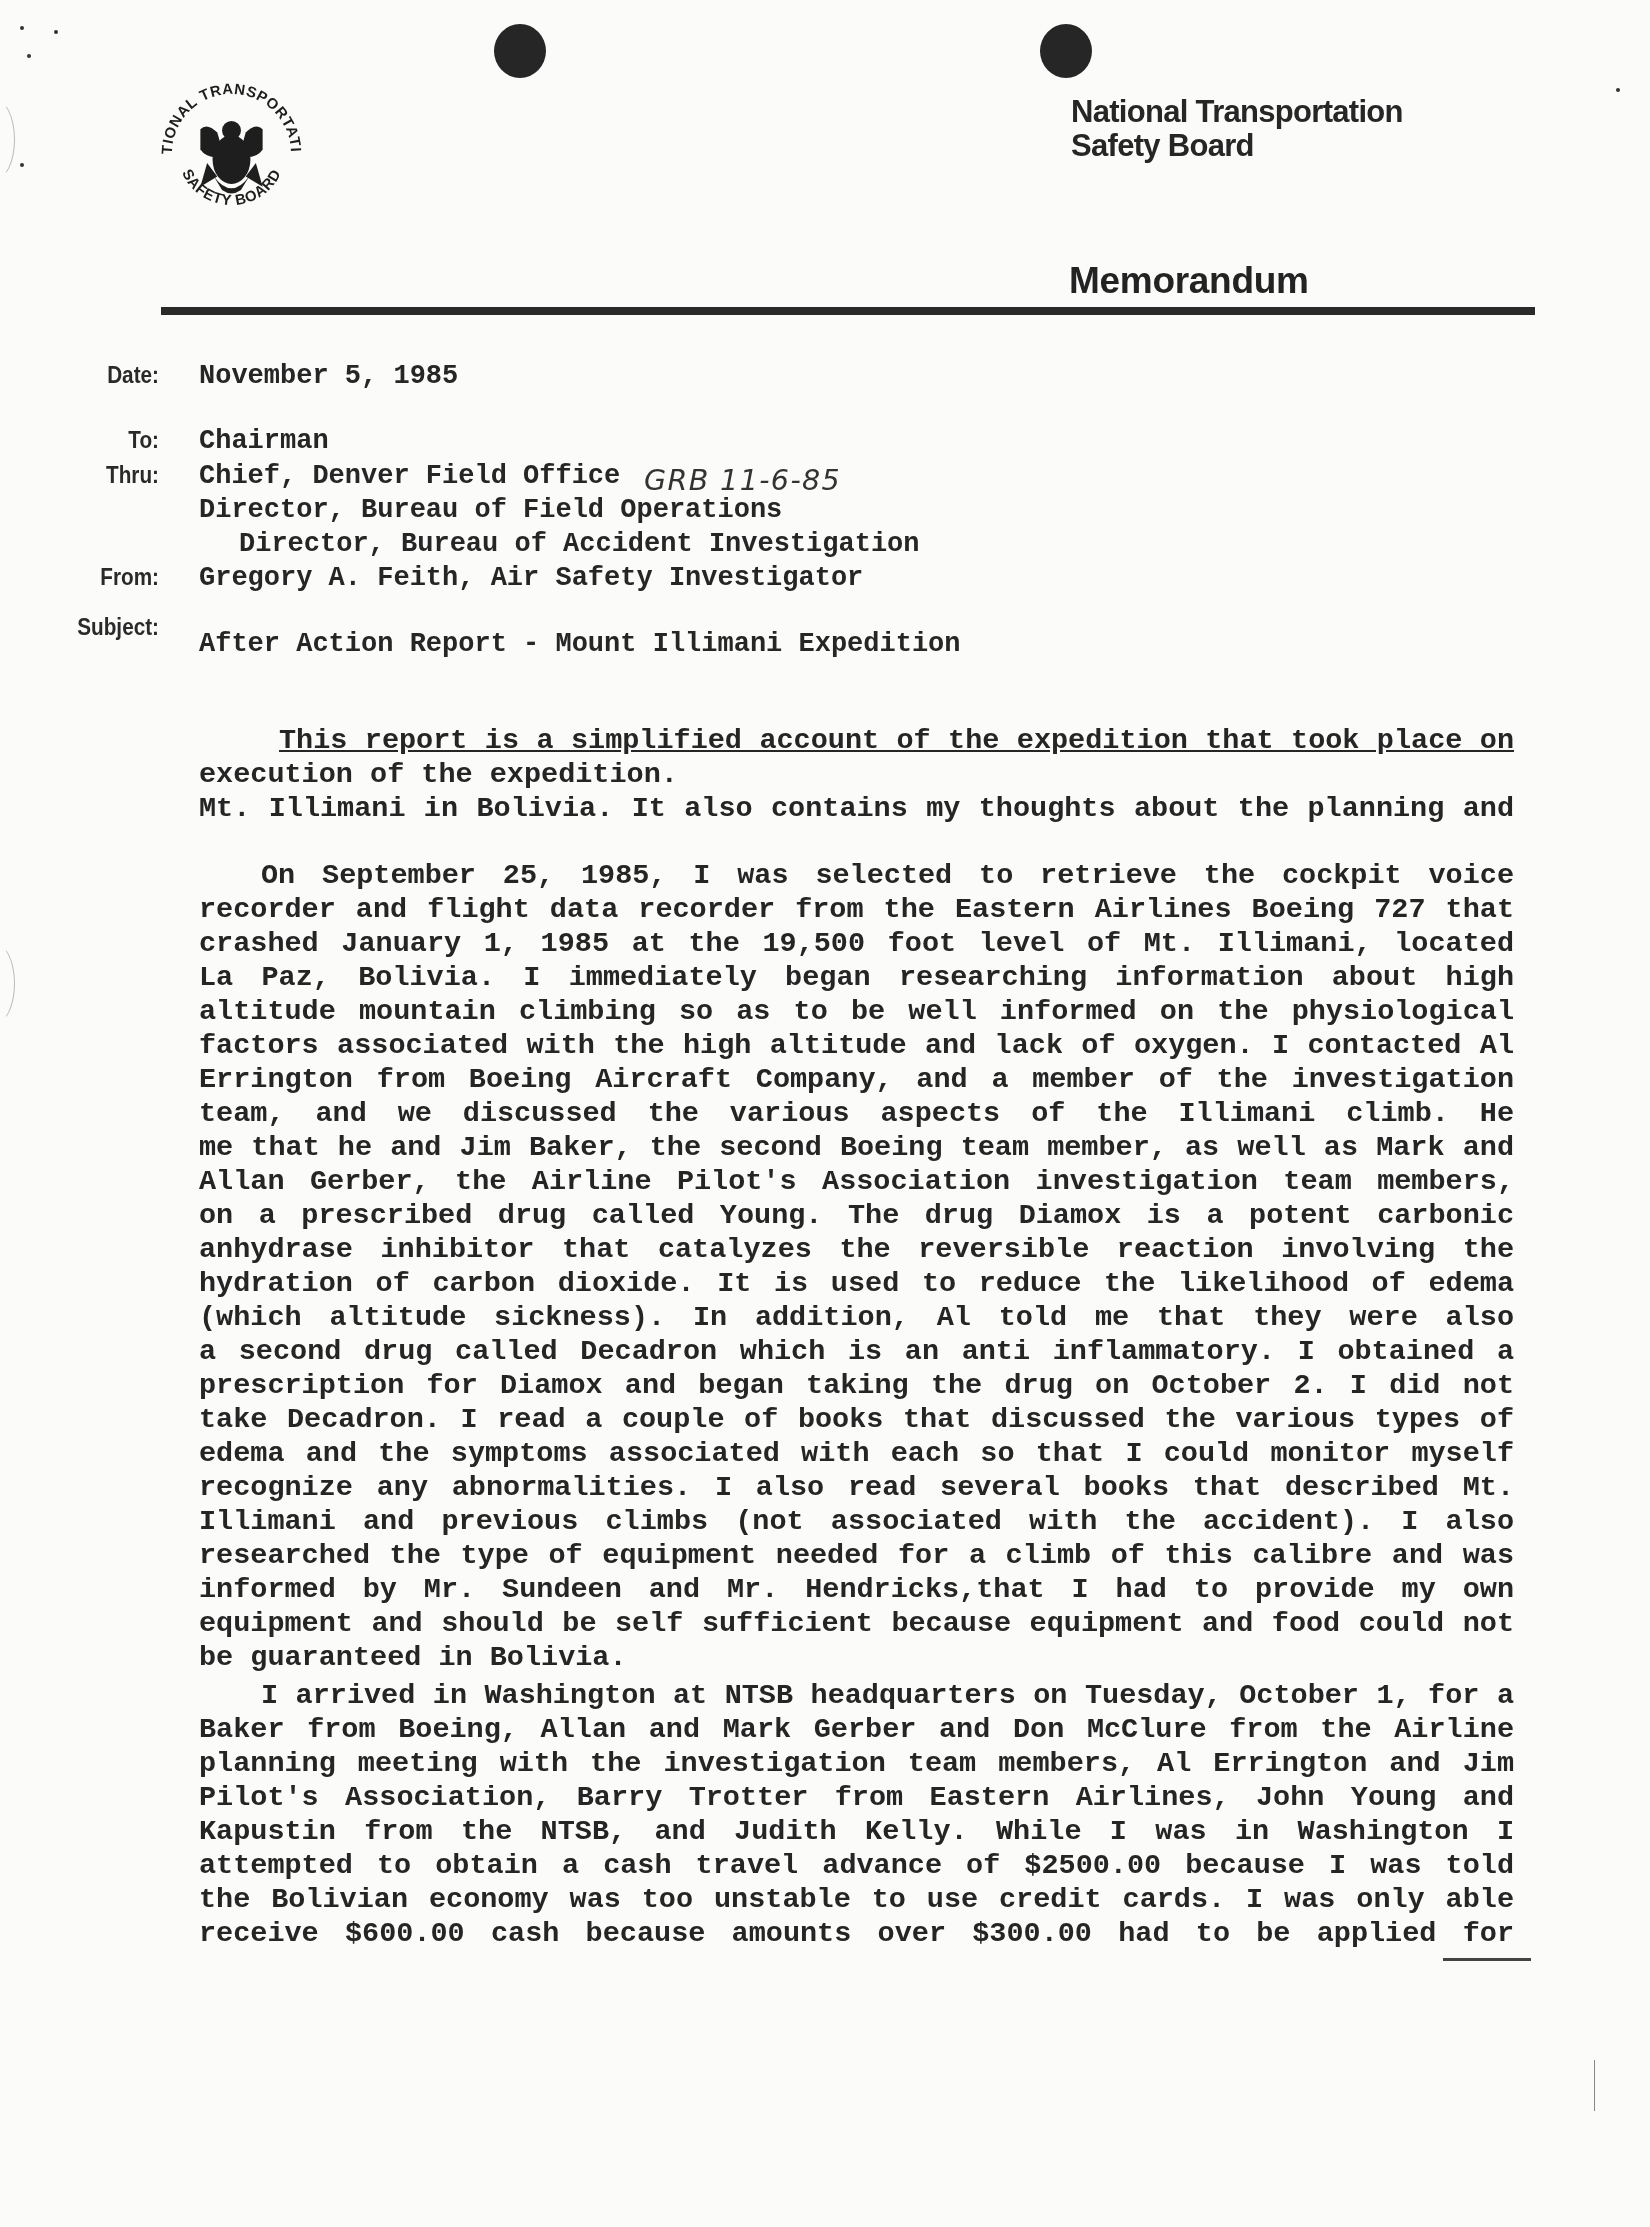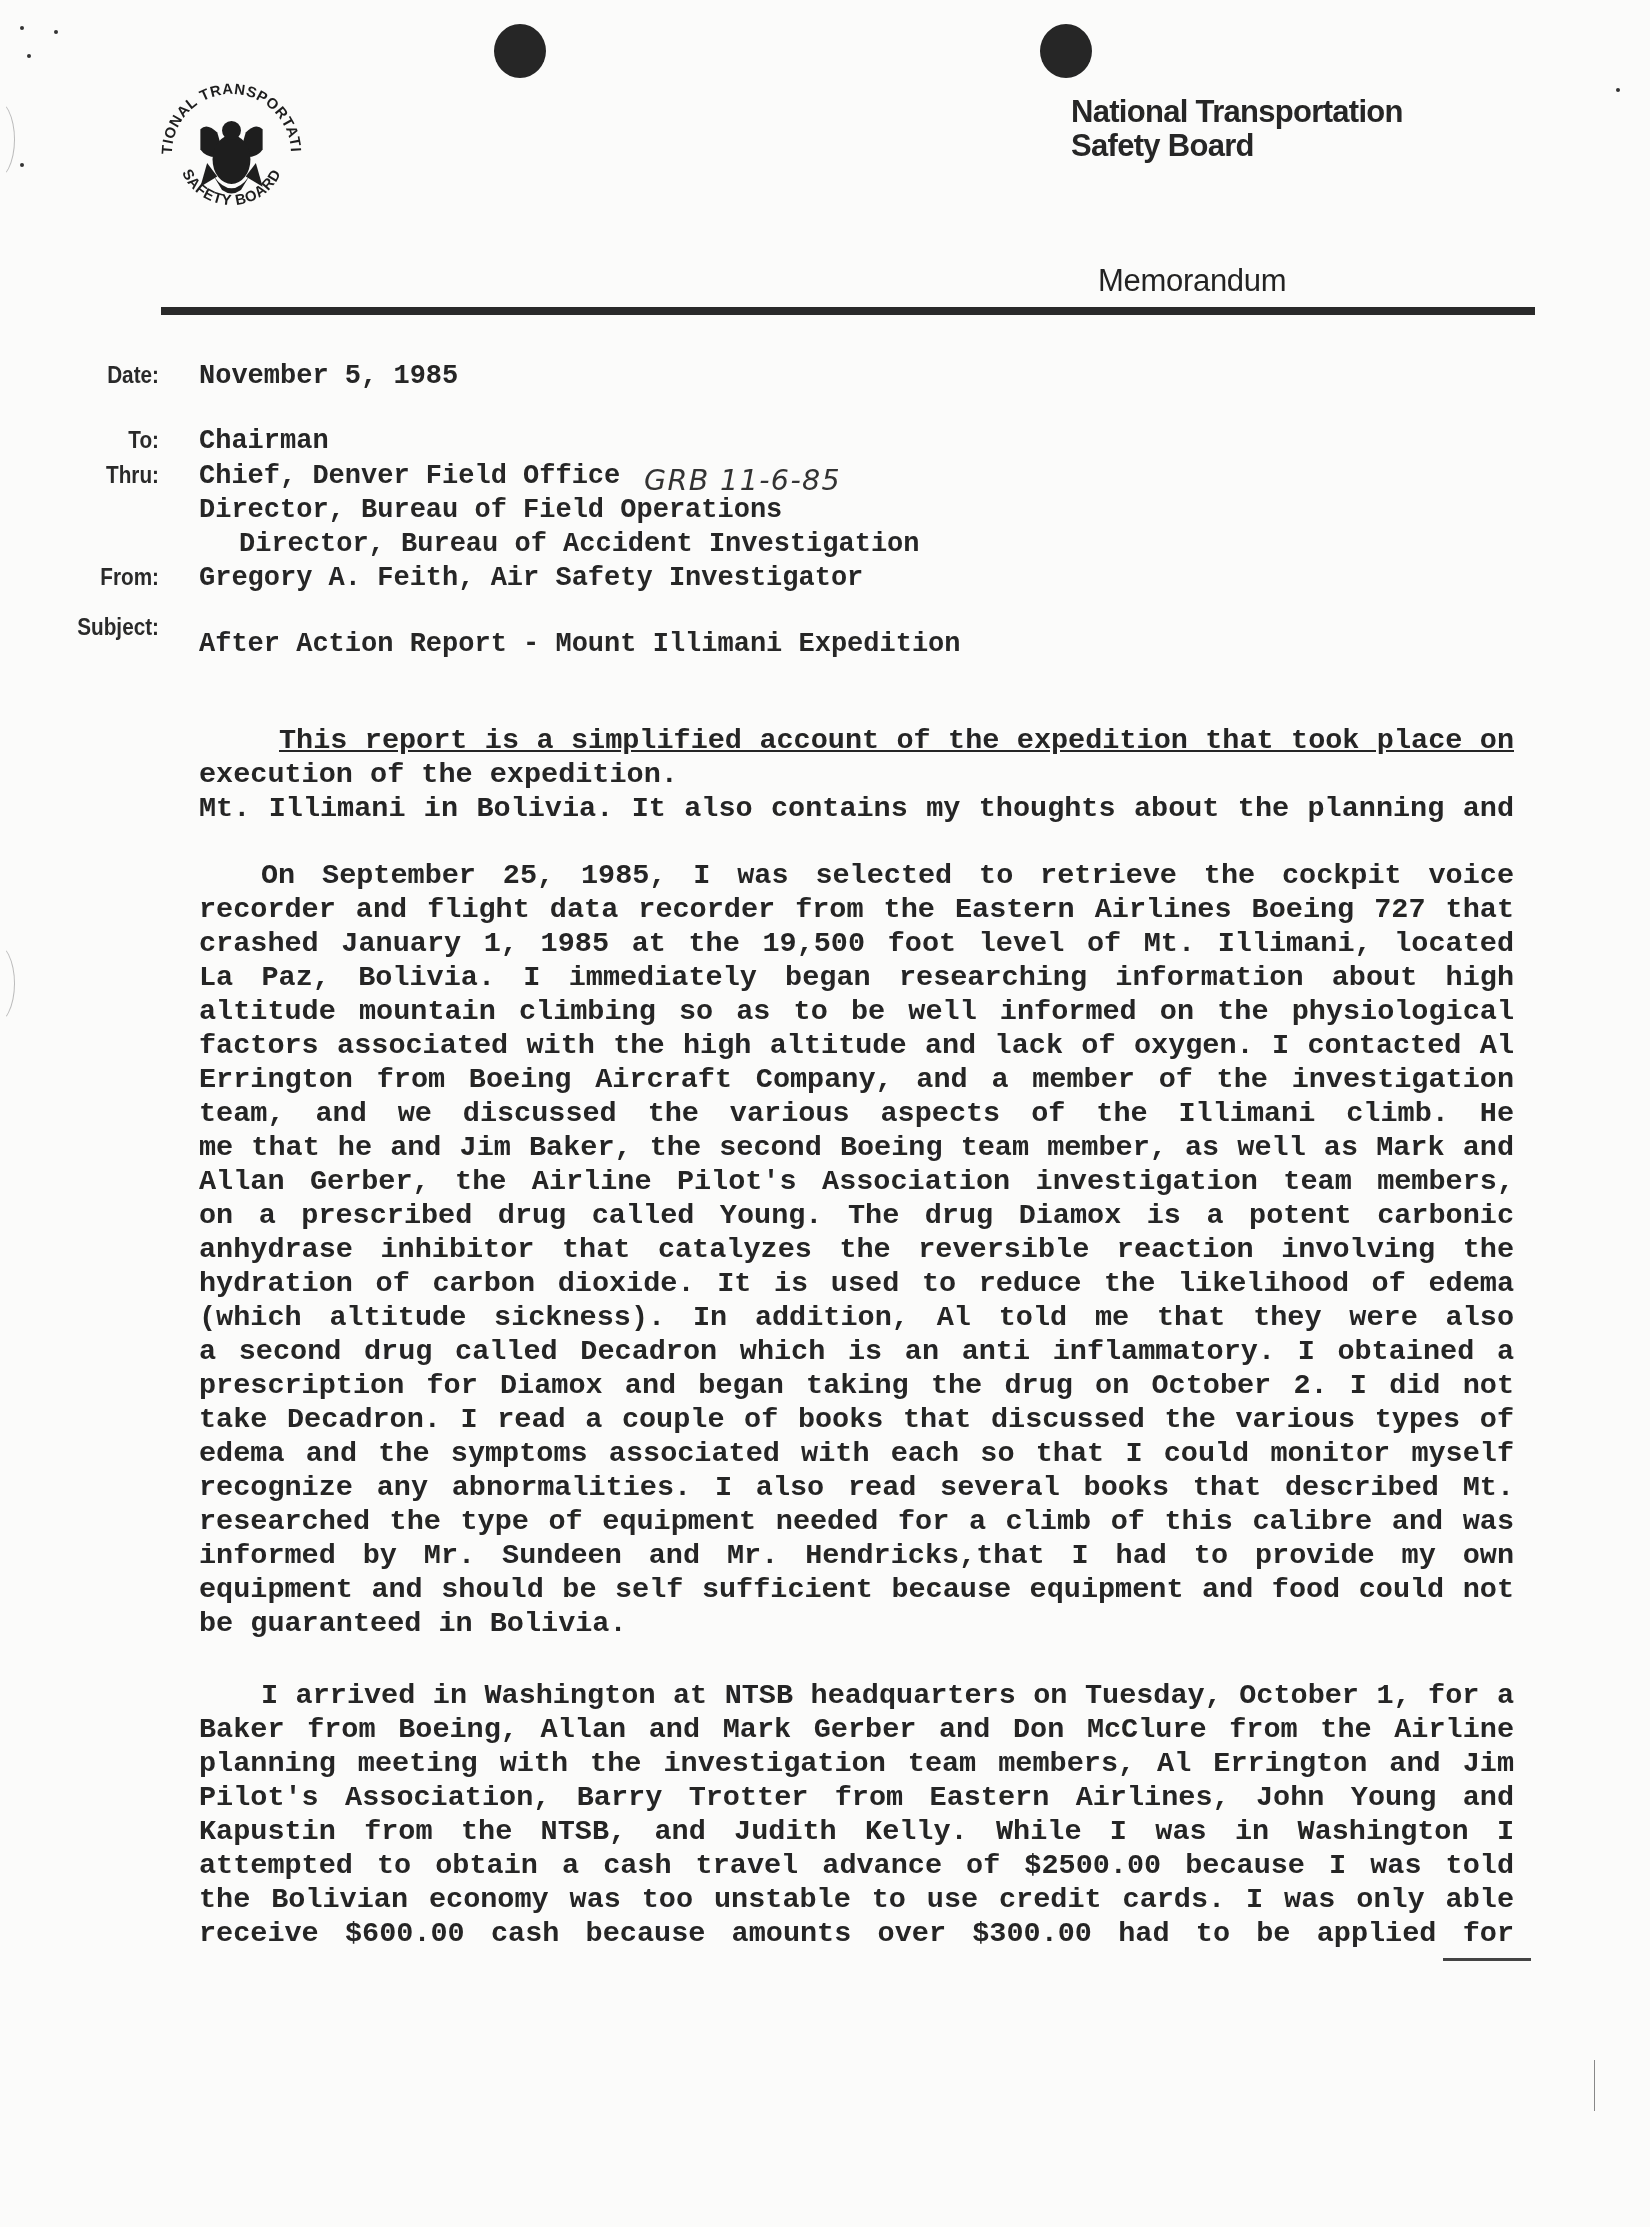--- a/index.html
+++ b/index.html
@@ -7,22 +7,22 @@
     width: 1651px; height: 2227px; position: relative; overflow: hidden;
     background: #fbfbfa;
     font-family: "Liberation Mono", "DejaVu Sans Mono", monospace;
     color: #1e1e1e;
   }
   .abs { position: absolute; }
   .punch { width: 52px; height: 54px; border-radius: 50%; background: #262626; }
   .seal { left: 153px; top: 75px; width: 157px; height: 157px; }
   .agency { left: 1071px; top: 95px; font-family: "Liberation Sans", sans-serif; font-weight: bold;
             font-size: 31px; line-height: 34px; letter-spacing: -0.7px; color: #262626; }
-  .memo-title { left: 1069px; top: 254px; font-family: "Liberation Sans", sans-serif; font-weight: normal;
-                font-size: 31px; line-height: 54px; color: #232323; letter-spacing: -0.3px; margin-left: 29px; }
+  .memo-title { left: 1069px; top: 254px; font-family: "Liberation Sans", sans-serif; font-weight: bold;
+                font-size: 37px; line-height: 54px; color: #232323; letter-spacing: -0.3px; }
   .rule { left: 161px; top: 307px; width: 1374px; height: 7.5px; background: #2a2a2a; }
   .hdr-label { width: 122px; left: 37px; text-align: right; font-family: "Liberation Sans", sans-serif;
                font-size: 24.4px; color: #2a2a2a; font-weight: bold; transform: scaleX(0.85); transform-origin: right center; }
   .hdr-value { left: 199px; font-size: 27px; font-weight: bold; white-space: pre; color: #262626; }
   .handwriting { left: 644px; top: 464px; font-family: "DejaVu Sans", sans-serif; font-style: italic;
                  font-size: 28.5px; color: #333; letter-spacing: 1.4px; }
   .body { left: 199px; width: 1315px; font-size: 28.5px; font-weight: bold; line-height: 34px; color: #252525; }
   .line { display: block; text-align: justify; text-align-last: justify; white-space: normal; height: 34px; overflow: hidden; }
   .line.last { text-align-last: left; }
   .line.indent { padding-left: 80px; text-decoration: underline; }
@@ -111,20 +111,21 @@
   <span class="line">Allan Gerber, the Airline Pilot's Association investigation team members, were</span>
   <span class="line">on a prescribed drug called Young. The drug Diamox is a potent carbonic</span>
   <span class="line">anhydrase inhibitor that catalyzes the reversible reaction involving the</span>
   <span class="line">hydration of carbon dioxide. It is used to reduce the likelihood of edema</span>
   <span class="line">(which altitude sickness).  In addition, Al told me that they were also taking</span>
   <span class="line">a second drug called Decadron which is an anti inflammatory. I obtained a</span>
   <span class="line">prescription for Diamox and began taking the drug on October 2. I did not</span>
   <span class="line">take Decadron.  I read a couple of books that discussed the various types of</span>
   <span class="line">edema and the symptoms associated with each so that I could monitor myself and</span>
   <span class="line">recognize any abnormalities. I also read several books that described Mt.</span>
+  <span class="line">Illimani and previous climbs (not associated with the accident). I also</span>
   <span class="line">researched the type of equipment needed for a climb of this calibre and was</span>
   <span class="line">informed by Mr. Sundeen and Mr. Hendricks,that I had to provide my own</span>
   <span class="line">equipment and should be self sufficient because equipment and food could not</span>
   <span class="line last">be guaranteed in Bolivia.</span>
 </div>
 
 <div class="abs body" style="top:1679px;">
   <span class="line indent2">I arrived in Washington at NTSB headquarters on Tuesday, October 1, for a</span>
   <span class="line">Baker from Boeing, Allan and Mark Gerber and Don McClure from the Airline</span>
   <span class="line">planning meeting with the investigation team members, Al Errington and Jim</span>

